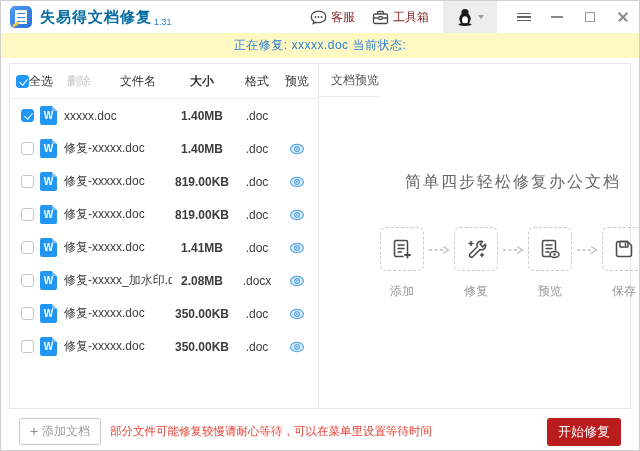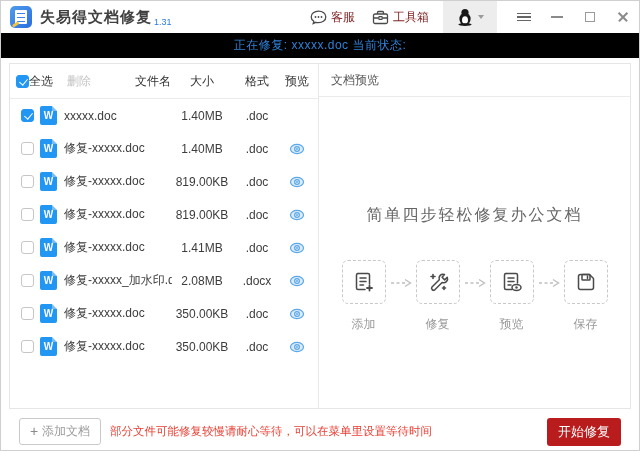--- a/index.html
+++ b/index.html
@@ -14,38 +14,38 @@
   .app-icon {
     width:22px; height:22px; margin-left:9px; border-radius:5px;
     background:linear-gradient(135deg,#4f9bee,#2a6fdd); position:relative; flex:none;
   }
   .app-icon .sheet {
     position:absolute; left:5px; top:4px; width:12px; height:14px;
     background:#fff; border-radius:1px;
   }
   .app-icon .sheet i { display:block; height:1.5px; background:#3d84e6; margin:2.5px 2px 0 2px; }
   .app-icon .pencil { position:absolute; left:2px; bottom:3px; width:7px; height:2.5px; background:#f5c542; transform:rotate(-35deg); border-radius:1px; }
-  .app-title { margin-left:8px; font-size:15px; font-weight:bold; color:#404040; letter-spacing:1px; }
+  .app-title { margin-left:8px; font-size:15px; font-weight:bold; color:#0369a1; letter-spacing:1px; }
   .app-version { font-size:9px; color:#2a7ce0; margin-left:2px; margin-top:9px; }
   .tb-spacer { flex:1; }
   .tb-item { display:flex; align-items:center; font-size:12px; color:#7f1d1d; cursor:default; }
   .tb-item svg { margin-right:4px; }
   .qq-block { width:54px; height:32px; background:#ededed; display:flex; align-items:center; justify-content:center; margin-left:14px; }
   .qq-caret { width:0; height:0; border-left:3px solid transparent; border-right:3px solid transparent; border-top:4px solid #9a9a9a; margin-left:5px; }
   .win-btn { width:33px; height:32px; display:flex; align-items:center; justify-content:center; }
   .hamburger i { display:block; width:14px; height:1.5px; background:#666; margin:2px 0; }
   .min-bar { width:12px; height:1.5px; background:#8a8a8a; }
   .max-box { width:10px; height:10px; border:1.3px solid #9a9a9a; }
   .close-x { position:relative; width:12px; height:12px; }
   .close-x i { position:absolute; left:0; top:5px; width:12px; height:1.5px; background:#8a8a8a; }
   .close-x i:first-child { transform:rotate(45deg); }
   .close-x i:last-child  { transform:rotate(-45deg); }
   
   .statusbar {
-    height:25px; background:#000000; color:#2f81d8; font-size:12px;
+    height:25px; background:#fef9c3; color:#2f81d8; font-size:12px;
     display:flex; align-items:center; justify-content:center; letter-spacing:.5px;
   }
   
   .content {
     margin:5px 8px 0 8px; height:346px; border:1px solid #e6e6e6;
     display:flex; background:#fff;
   }
   .left-panel { width:308px; flex:none; display:flex; flex-direction:column; }
   .list-header {
     height:35px; flex:none; display:flex; align-items:center;
@@ -54,39 +54,39 @@
   }
   .lh-left { flex:1; display:flex; align-items:center; }
   .cb { width:13px; height:13px; border:1px solid #c6c6c6; border-radius:3px; background:#fff; position:relative; flex:none; }
   .cb.checked { background:#2196f3; border-color:#2196f3; }
   .cb.checked::after {
     content:""; position:absolute; left:3.5px; top:1px; width:4px; height:7px;
     border:solid #fff; border-width:0 1.6px 1.6px 0; transform:rotate(40deg);
   }
   .lbl-select { }
   .lbl-delete { margin-left:14px; color:#c3c3c3; }
-  .lbl-filename { margin-left:44px;font-family:Liberation Mono, monospace; }
-  .col-size { width:60px; text-align:center; flex:none; }
+  .lbl-filename { margin-left:29px;font-family:Liberation Mono, monospace; }
+  .col-size { width:60px; text-align:center; flex:none;font-weight:bold; }
   .col-format { width:50px; text-align:center; flex:none; }
   .col-eye { width:30px; text-align:center; flex:none; }
   .list-body { flex:1; overflow:hidden; }
   .file-row { height:33px; display:flex; align-items:center; font-size:12px; color:#3c3c3c; padding-left:11px; padding-right:6px; }
   .w-icon {
     width:17px; height:19px; margin-left:6px; background:#2196f3; border-radius:2px;
     position:relative; flex:none; display:flex; align-items:center; justify-content:center;
     color:#fff; font-size:10px; font-weight:bold;
   }
   .w-icon::after {
     content:""; position:absolute; top:0; right:0; width:0; height:0;
     border-top:5px solid #fff; border-left:5px solid #79bdf2;
   }
   .file-name { margin-left:7px; flex:1; white-space:nowrap; overflow:hidden; }
   .eye svg { vertical-align:middle; }
   
-  .right-panel { flex:1; border-left:1px solid #e8e8e8; display:flex; flex-direction:column; }
+  .right-panel { flex:1; border-left:1px solid #e8e8e8; display:flex; flex-direction:row; }
   .rp-header { height:33px; flex:none; display:flex; align-items:center; padding-left:12px; font-size:12px; color:#555; border-bottom:1px solid #ebebeb; }
   .rp-body { flex:1; position:relative; }
   .headline { margin-top:108px; text-align:center; font-size:16px; color:#666; letter-spacing:2px; }
   .steps { margin-top:34px; display:flex; justify-content:center; align-items:flex-start; }
   .step { width:46px; display:flex; flex-direction:column; align-items:center; }
   .step-box { width:44px; height:44px; border:1px dashed #c8c8c8; border-radius:6px; display:flex; align-items:center; justify-content:center; }
   .step-label { margin-top:12px; font-size:12px; color:#999; }
   .step-arrow { margin:17px 3px 0 3px; }
   
   .bottombar { height:41px; margin-top:2px; display:flex; align-items:center; padding:0 18px; }

